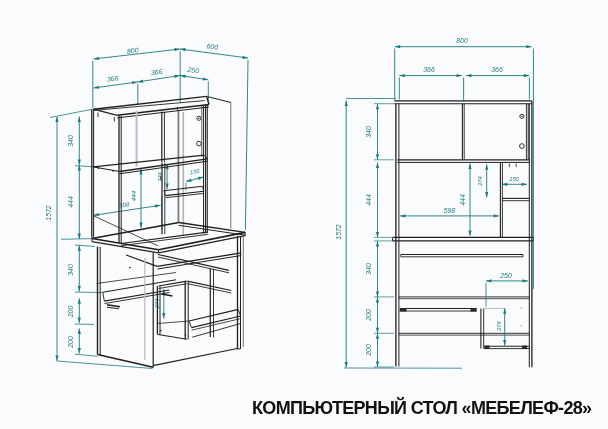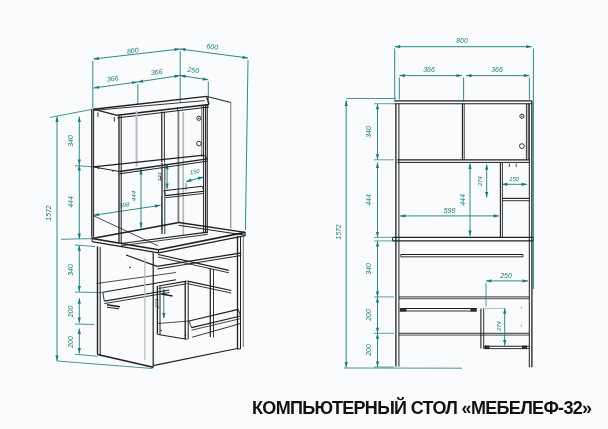--- a/index.html
+++ b/index.html
@@ -300,13 +300,13 @@
 <line x1="504.7" y1="308.2" x2="504.7" y2="345.5" stroke="#1b7a7f" stroke-width="0.9" opacity="1.0"></line>
 <path d="M504.7,308.2 L506.3,313.7 L503.1,313.7 Z" fill="#1b7a7f"></path>
 <path d="M504.7,345.5 L503.1,340.0 L506.3,340.0 Z" fill="#1b7a7f"></path>
 <text x="500.6" y="326.0" fill="#1b7a7f" text-anchor="middle" style="font-family:&quot;Liberation Sans&quot;,sans-serif;font-size:5.8px;font-style:italic;" transform="rotate(-90 500.6 326.0)">274</text>
 <line x1="484.0" y1="308.4" x2="506.0" y2="308.4" stroke="#9aa0a4" stroke-width="0.7" opacity="1.0"></line>
 <rect x="484.5" y="345.6" width="5" height="3.4" fill="#2a2a2a"></rect>
 <rect x="522" y="345.6" width="5" height="3.4" fill="#2a2a2a"></rect>
 <line x1="521.3" y1="306.5" x2="521.3" y2="309.0" stroke="#9aa0a4" stroke-width="0.8" opacity="1.0"></line>
 <line x1="521.3" y1="324.5" x2="521.3" y2="327.0" stroke="#9aa0a4" stroke-width="0.8" opacity="1.0"></line>
 </svg>
-<div id="cap">КОМПЬЮТЕРНЫЙ СТОЛ «МЕБЕЛЕФ-32»</div>
+<div id="cap">КОМПЬЮТЕРНЫЙ СТОЛ «МЕБЕЛЕФ-28»</div>
 </div>
 </body></html>

